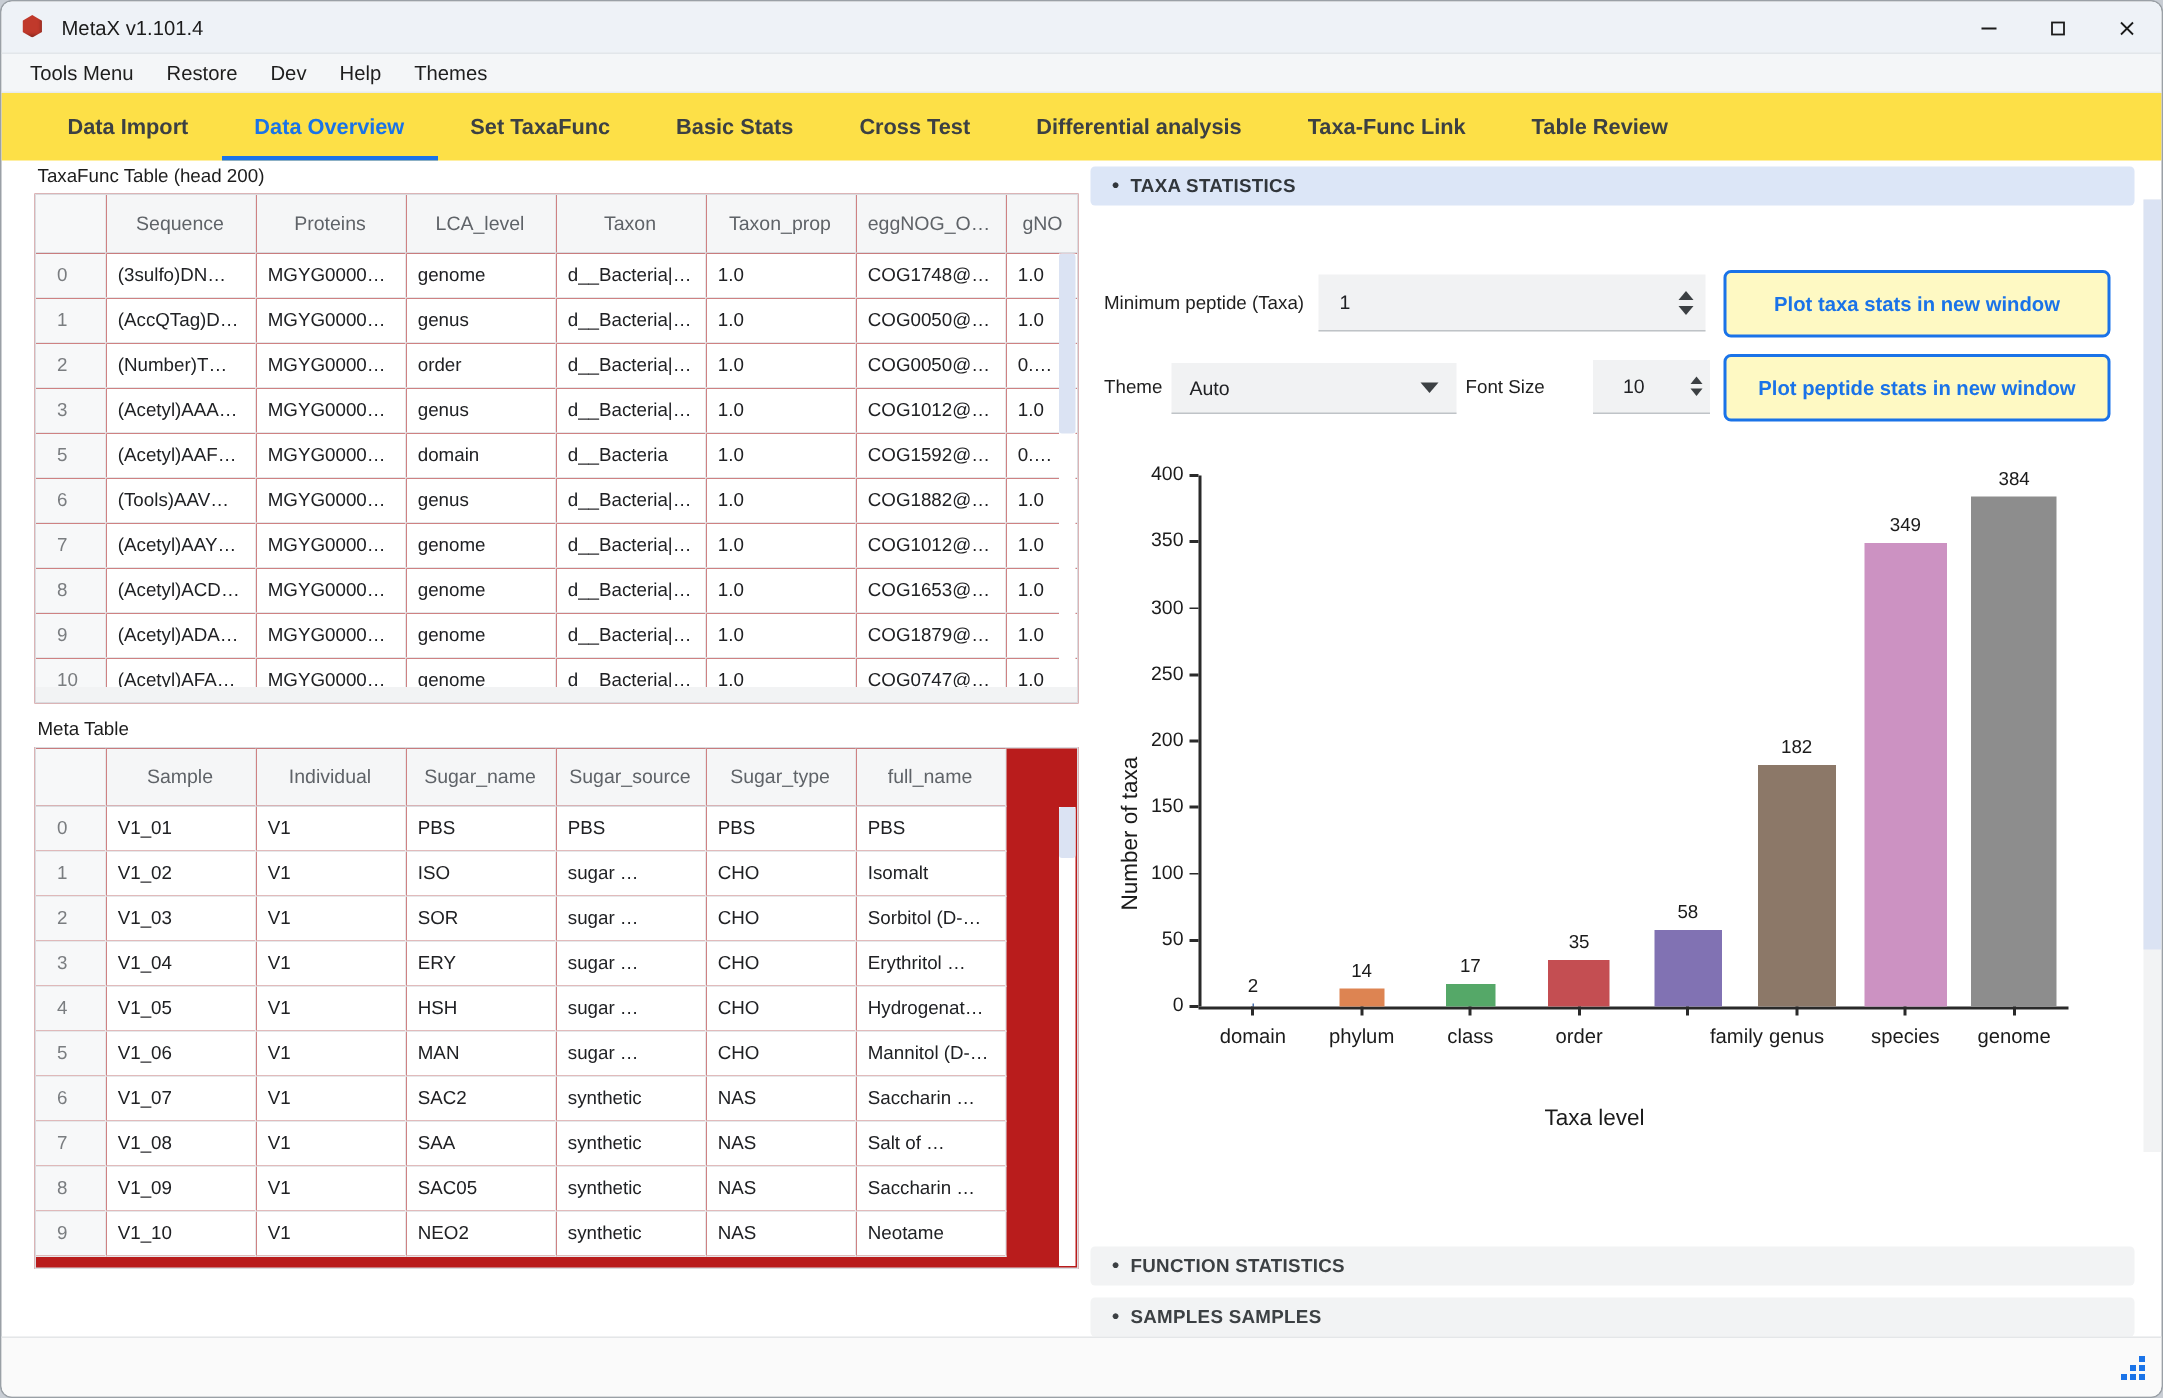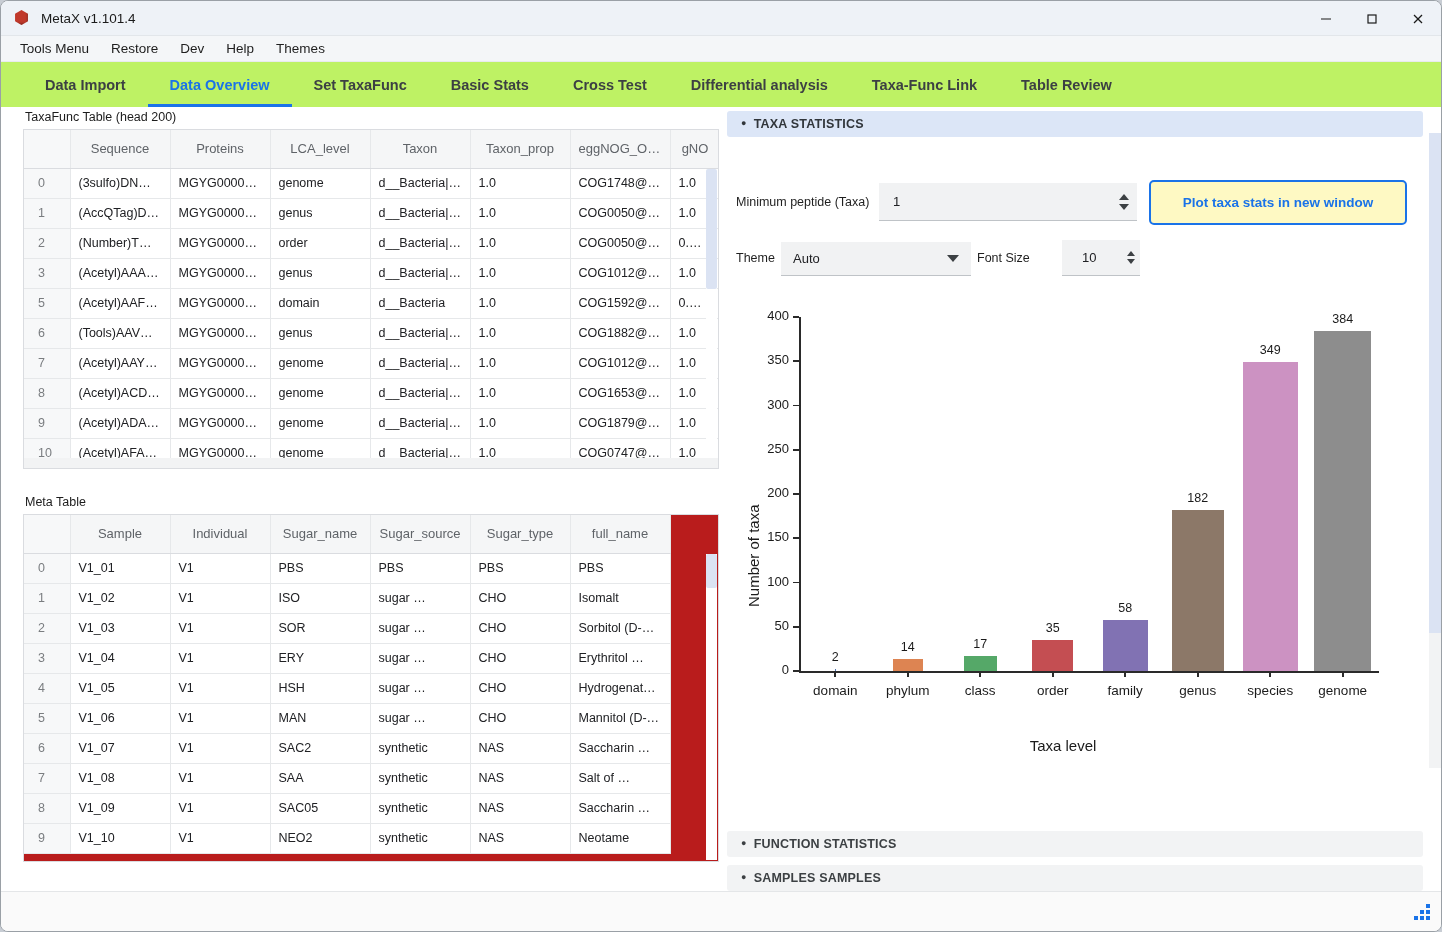--- a/index.html
+++ b/index.html
@@ -42,21 +42,21 @@
   .win-btn svg { display:block; }
   
   .menubar {
     height:26px; background:#f4f6f8; display:flex; align-items:center;
     padding-left:10px; gap:4px; flex:0 0 26px;
     border-bottom:1px solid #e8ebee;
   }
   .menu-item { padding:3px 9px; font-size:13.5px; color:#1e1e1e; border-radius:3px; }
   
   .tabbar {
-    height:45px; background:#bef264; display:flex; align-items:flex-end;
+    height:45px; background:#fde047; display:flex; align-items:flex-end;
     padding-left:22px; flex:0 0 45px; gap:0px;
   }
   .tab {
     padding:0 22px; height:41px; display:flex; align-items:center;
     font-size:14.5px; font-weight:bold; color:#3c4043;
     border-bottom:3px solid transparent;
   }
   .tab.active { color:#1a73e8; border-bottom:3px solid #1a73e8; }
   
   .content { flex:1; display:flex; padding:0 0 0 0; position:relative; }
@@ -343,21 +343,21 @@
                 <td>1.0</td>
               </tr>
             </tbody>
         </table>
         <div class="vscroll">
           <div class="thumb" style="top:0px;height:120px;"></div>
         </div>
         <div class="hscroll-track"></div>
       </div>
 
-      <div class="table-caption" style="margin-top:26px;">Meta Table</div>
+      <div class="table-caption" style="margin-top:10px;">Meta Table</div>
 
       <div class="tablewrap" style="height:348px;">
         <table class="grid" id="mt-table">
           <colgroup>
             <col style="width:46px">
               <col style="width:100px">
               <col style="width:100px">
               <col style="width:100px">
             <col style="width:100px">
               <col style="width:100px">
@@ -505,20 +505,21 @@
         <div class="spin" style="position:absolute;left:335px;top:103px;width:78px;height:36px;padding-left:20px;">
           <span>10</span>
           <span class="arrows" style="right:5px;gap:3px;">
             <i class="arr up" style="border-left-width:4px;border-right-width:4px;border-bottom-width:5px;"></i>
             <i class="arr dn" style="border-left-width:4px;border-right-width:4px;border-top-width:5px;"></i>
           </span>
         </div>
 
         <div class="primary-btn" style="position:absolute;left:422px;top:43px;width:258px;height:45px;">Plot taxa stats in new window</div>
 
+        <div class="primary-btn" style="position:absolute;left:422px;top:99px;width:258px;height:45px;">Plot peptide stats in new window</div>
       </div>
 
       <div class="chart-area" style="height:530px; position:relative; margin-top:40px;">
         <div class="plot" id="plot" style="position:absolute;left:0;top:22px;right:24px;height:420px;">
             <div class="axis-v" style="left: 72px; top: 8px; height: 354px;"></div>
             <div class="axis-h" style="left: 72px; top: 362px; width: 580px;"></div>
             <div class="tick-y" style="left: 66px; top: 361.2px;"></div>
             <div class="ylab-t" style="left: 18px; top: 353px; width: 44px;">0</div>
             <div class="tick-y" style="left: 66px; top: 316.95px;"></div>
             <div class="ylab-t" style="left: 18px; top: 308.75px; width: 44px;">50</div>
@@ -548,21 +549,21 @@
             <div class="barval" style="left: 213.25px; width: 80px; top: 327.955px;">17</div>
             <div class="tick-x" style="left: 252.45px; top: 362px;"></div>
             <div class="xlab-t" style="left: 203.25px; width: 100px; top: 374px;">class</div>
             <div class="bar" style="left: 305.45px; width: 40.6px; height: 30.975px; bottom: 58px; background: rgb(196, 78, 82);"></div>
             <div class="barval" style="left: 285.75px; width: 80px; top: 312.025px;">35</div>
             <div class="tick-x" style="left: 324.95px; top: 362px;"></div>
             <div class="xlab-t" style="left: 275.75px; width: 100px; top: 374px;">order</div>
             <div class="bar" style="left: 375.775px; width: 44.95px; height: 51.33px; bottom: 58px; background: rgb(129, 114, 179);"></div>
             <div class="barval" style="left: 358.25px; width: 80px; top: 291.67px;">58</div>
             <div class="tick-x" style="left: 397.45px; top: 362px;"></div>
-            <div class="xlab-t" style="left: 348.25px; width: 100px; top: 374px;">family</div>
+            <div class="xlab-t" style="left: 348.25px; width: 100px; top: 374px; text-align: right;">family</div>
             <div class="bar" style="left: 444.65px; width: 52.2px; height: 161.07px; bottom: 58px; background: rgb(140, 120, 104);"></div>
             <div class="barval" style="left: 430.75px; width: 80px; top: 181.93px;">182</div>
             <div class="tick-x" style="left: 469.95px; top: 362px;"></div>
             <div class="xlab-t" style="left: 420.75px; width: 100px; top: 374px;">genus</div>
             <div class="bar" style="left: 515.7px; width: 55.1px; height: 308.865px; bottom: 58px; background: rgb(204, 146, 194);"></div>
             <div class="barval" style="left: 503.25px; width: 80px; top: 34.135px;">349</div>
             <div class="tick-x" style="left: 542.45px; top: 362px;"></div>
             <div class="xlab-t" style="left: 493.25px; width: 100px; top: 374px;">species</div>
             <div class="bar" style="left: 587.475px; width: 56.55px; height: 339.84px; bottom: 58px; background: rgb(141, 141, 141);"></div>
             <div class="barval" style="left: 575.75px; width: 80px; top: 3.16px;">384</div>

